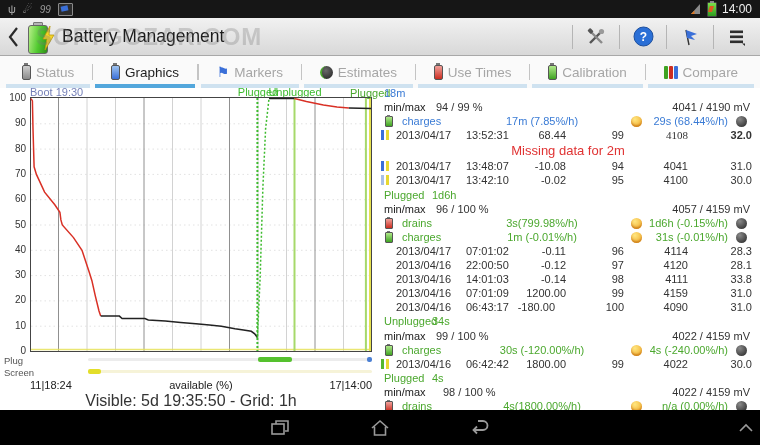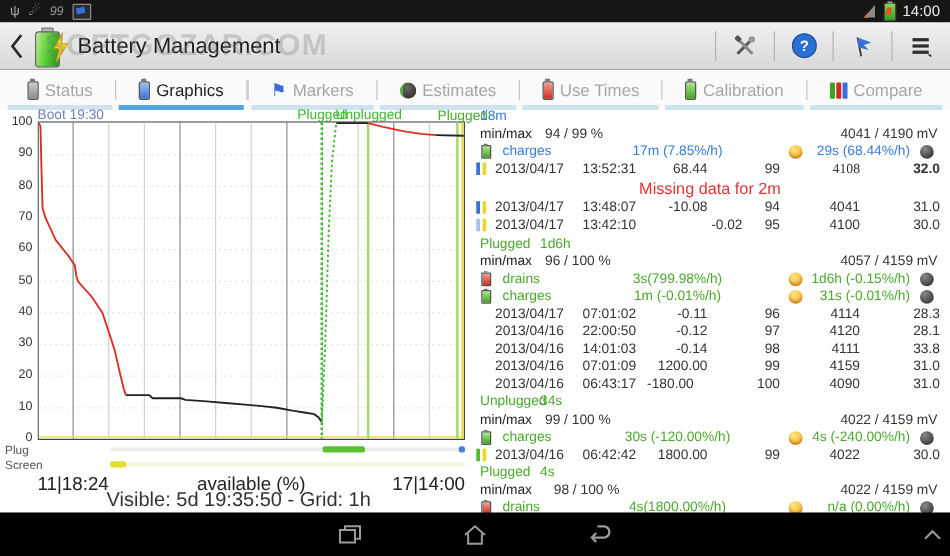--- a/index.html
+++ b/index.html
@@ -60,21 +60,21 @@
   .cmp-ic i{width:4px;height:13px;border-radius:1px;display:block;}
 
   
   .boot-label{position:absolute;left:30px;top:86px;font-size:11px;color:#7580b8;}
   .evt-label{position:absolute;top:86px;font-size:11px;color:#3dbb2e;transform:translateX(-50%);white-space:nowrap;}
   .ytick{position:absolute;width:26px;text-align:right;font-size:10px;color:#333;}
   .plot-wrap{position:absolute;left:30px;top:97px;width:342px;height:256px;}
   .track-label{position:absolute;font-size:9.5px;color:#555;}
   .track{position:absolute;left:88px;width:284px;height:3px;border-radius:2px;}
   .track-seg{position:absolute;height:5px;top:-1px;border-radius:2px;}
-  .xlab{position:absolute;top:379px;font-size:15px;color:#222;white-space:nowrap;}
+  .xlab{position:absolute;top:379px;font-size:11px;color:#222;white-space:nowrap;}
   .caption{position:absolute;left:0;top:392px;width:382px;text-align:center;font-size:16px;color:#333;}
 
   
   .panel{position:absolute;left:376px;top:86px;width:384px;}
   .prow{position:relative;height:14.1px;font-size:11px;color:#333;}
   .prow span{position:absolute;top:0;line-height:14.1px;white-space:nowrap;}
   .p-sec{color:#4ba82e;}
   .p-alert{height:17px !important;text-align:center;color:#e03333;font-size:13px;line-height:17px;font-weight:500;}
   .bars{position:absolute;left:5px;top:2px;display:flex;gap:2px;}
   .bars i{width:3px;height:10px;display:block;}
@@ -327,21 +327,21 @@
         <span style="left: 262px; width: 50px; text-align: right;">4041</span>
         <span style="left: 322px; width: 54px; text-align: right;">31.0</span>
       </div>
       <div class="prow">
         <i class="bars">
           <i style="background: rgb(168, 192, 232);"></i>
           <i style="background: rgb(232, 216, 50);"></i>
         </i>
         <span style="left: 20px;">2013/04/17</span>
         <span style="left: 90px;">13:42:10</span>
-        <span style="left: 126px; width: 64px; text-align: right; margin-left: 28px;">-0.02</span>
+        <span style="left: 126px; width: 64px; text-align: right;">-0.02</span>
         <span style="left: 206px; width: 42px; text-align: right;">95</span>
         <span style="left: 262px; width: 50px; text-align: right;">4100</span>
         <span style="left: 322px; width: 54px; text-align: right;">30.0</span>
       </div>
       <div class="prow">
         <span class="p-sec" style="left: 8px;">Plugged</span>
         <span style="left: 56px; color: rgb(75, 168, 46);">1d6h</span>
       </div>
       <div class="prow">
         <span style="left: 8px; color: rgb(34, 34, 34);">min/max</span>

